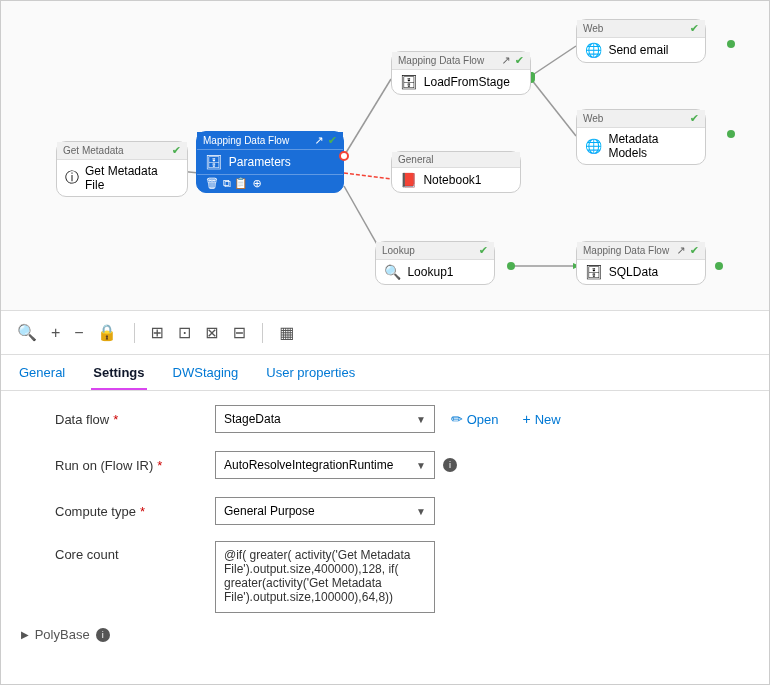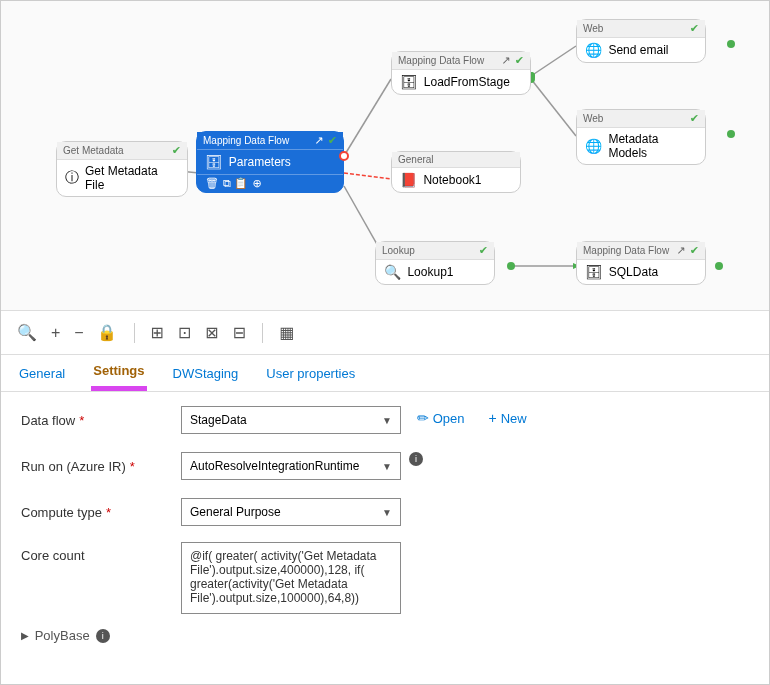--- a/index.html
+++ b/index.html
@@ -10,29 +10,29 @@
     
     .canvas-area { flex: 0 0 310px; background: #fafafa; position: relative; border-bottom: 1px solid #ddd; overflow: hidden; }
 
     
     .toolbar { flex: 0 0 44px; background: #fff; border-bottom: 1px solid #ddd; display: flex; align-items: center; padding: 0 16px; gap: 14px; }
     .toolbar-icon { font-size: 16px; color: #555; cursor: pointer; display: flex; align-items: center; }
 
     
     .tabs-bar { flex: 0 0 36px; display: flex; align-items: flex-end; padding: 0 16px; border-bottom: 1px solid #ddd; background: #fff; gap: 24px; }
     .tab { padding: 8px 2px; font-size: 13px; color: #0078d4; cursor: pointer; border-bottom: 2px solid transparent; }
-    .tab.active { color: #a16207; font-weight: 600; border-bottom: 5px solid #d946ef; }
+    .tab.active { color: #0f172a; font-weight: 600; border-bottom: 2px solid #d946ef; }
 
     
     .properties-panel { flex: 1; background: #fff; padding: 12px 20px; overflow-y: auto; }
 
     .prop-row { display: flex; align-items: center; margin-bottom: 14px; min-height: 32px; }
-    .prop-label { width: 160px; font-size: 13px; color: #333; flex-shrink: 0; display: flex; align-items: center; gap: 4px; }
+    .prop-label { width: 160px; font-size: 13px; color: #333; flex-shrink: 0; display: flex; align-items: center; gap: 4px; margin-left: 34px; }
     .req-star { color: #c00; }
-    .prop-control { flex: 1; display: flex; align-items: flex-start; gap: 8px; }
+    .prop-control { flex: 1; display: flex; align-items: center; gap: 8px; }
 
     .select-box { border: 1px solid #8a8a8a; padding: 4px 8px; font-size: 12px; background: #fff; display: flex; align-items: center; justify-content: space-between; cursor: pointer; height: 28px; }
     .select-box.wide { width: 220px; }
     .select-arrow { font-size: 10px; color: #555; margin-left: 8px; }
 
     .action-btn { display: flex; align-items: center; gap: 4px; color: #0078d4; font-size: 13px; cursor: pointer; padding: 4px 8px; }
 
     .textarea-box { border: 1px solid #8a8a8a; padding: 6px 8px; font-size: 12px; background: #fff; width: 220px; height: 72px; resize: none; font-family: 'Segoe UI', Arial, sans-serif; color: #333; }
 
     .polybase-row { display: flex; align-items: center; gap: 6px; color: #555; font-size: 13px; cursor: pointer; margin-top: 4px; }
@@ -241,21 +241,21 @@
         </div>
         <div class="action-btn">
           <span style="font-size:14px;">+</span>
           <span>New</span>
         </div>
       </div>
     </div>
 
     <div class="prop-row">
       <div class="prop-label">
-        <span>Run on (Azure IR)</span>
+        <span>Run on (Flow IR)</span>
         <span class="req-star">*</span>
       </div>
       <div class="prop-control">
         <div class="select-box wide">
           <span>AutoResolveIntegrationRuntime</span>
           <span class="select-arrow">▼</span>
         </div>
         <div class="info-icon">i</div>
       </div>
     </div>

